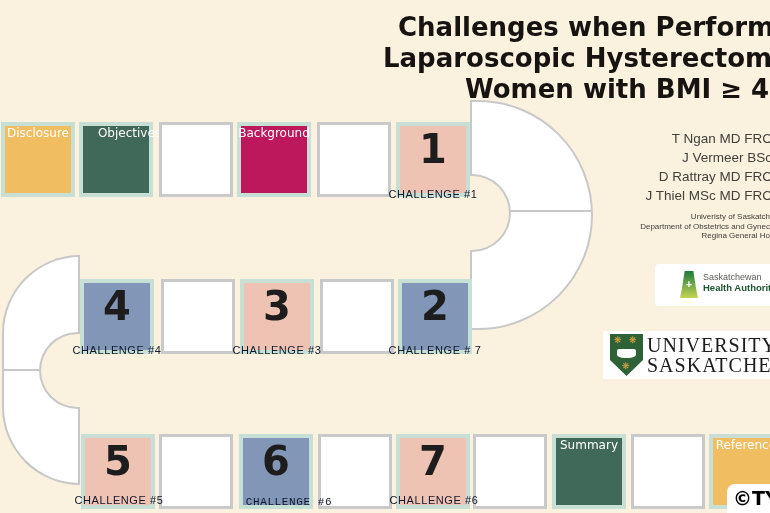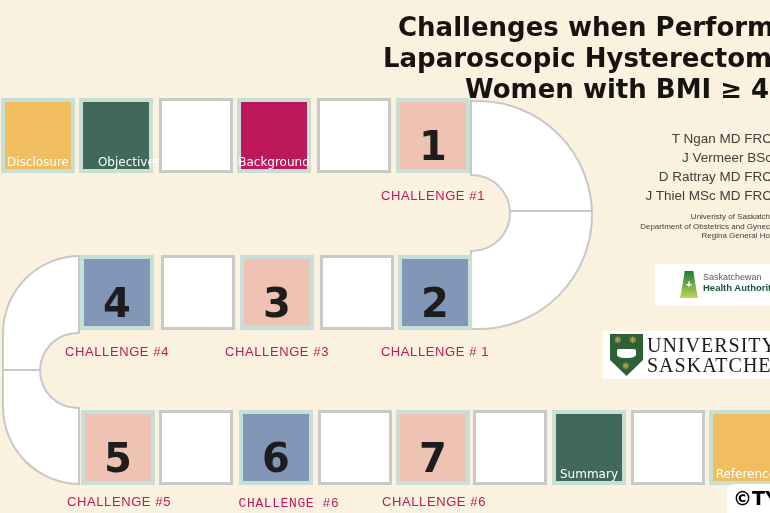--- a/index.html
+++ b/index.html
@@ -44,39 +44,39 @@
   }
   #curve-right-notch { left:470px; top:174px; width:41px; height:78px; border-left:none; border-radius:0 39px 39px 0; }
   #curve-left-notch  { left:39px;  top:332px; width:41px; height:77px; border-right:none; border-radius:39px 0 0 39px; }
   .curve-seam { position:absolute; height:2px; background:#C8C8C8; z-index:3; }
   #curve-right-seam { left:509px; top:210px; width:83px; }
   #curve-left-seam  { left:3px;   top:369px; width:38px; }
 
   
   .tile {
     position:absolute; width:74px; height:75px; box-sizing:border-box;
-    display:flex; align-items:flex-end; justify-content:center; z-index:4;
+    display:flex; align-items:flex-start; justify-content:center; z-index:4;margin-top:24px;
   }
   .tile-orange { background:#F0BE60; border:4px solid #C8DFD6; }
   .tile-green  { background:#40695A; border:4px solid #C8DFD6; }
   .tile-navy   { background:#be185d; border:4px solid #C8DFD6; }
   .tile-pink   { background:#EFC3B3; border:4px solid #C8DFD6; }
   .tile-blue   { background:#8296B7; border:4px solid #C8DFD6; }
   .tile-blank  { background:#FFFFFF; border:3px solid #C9C9C9; }
   .tile-text {
     color:#FFFFFF; font-family:"DejaVu Sans", sans-serif;
     font-size:12px; text-align:center;
   }
   .tile-number {
     color:#1D1D1D; font-family:"DejaVu Sans", sans-serif;
     font-weight:bold; font-size:40px;
   }
   .challenge-label {
     position:absolute; width:180px; text-align:center; z-index:4;
-    font-size:13px; letter-spacing:0.6px; color:#be185d; white-space:nowrap;
+    font-size:11px; letter-spacing:0.6px; color:#0f172a; white-space:nowrap;
   }
 
   
   #sha-logo {
     position:absolute; left:655px; top:264px; width:135px; height:42px;
     background:#FFFFFF; border-radius:4px; z-index:5;
   }
   #sha-shield {
     position:absolute; left:25px; top:7px; width:18px; height:27px;
     background:linear-gradient(#1E7A3C,#C3D552);
@@ -192,21 +192,21 @@
       <div class="tile tile-green" style="left: 552px; top: 410px;">
         <span class="tile-text">Summary</span>
       </div>
       <div class="tile tile-blank" style="left: 631px; top: 410px;"></div>
       <div class="tile tile-orange" style="left: 709px; top: 410px; width: 80px;">
         <span class="tile-text">References</span>
       </div>
       <div class="challenge-label" style="left: 343px; top: 188px;">CHALLENGE #1</div>
       <div class="challenge-label" style="left: 27px; top: 344px;">CHALLENGE #4</div>
       <div class="challenge-label" style="left: 187px; top: 344px;">CHALLENGE #3</div>
-      <div class="challenge-label" style="left: 345px; top: 344px;">CHALLENGE # 1</div>
+      <div class="challenge-label" style="left: 345px; top: 344px;">CHALLENGE # 7</div>
       <div class="challenge-label" style="left: 29px; top: 494px;">CHALLENGE #5</div>
       <div class="challenge-label" style="left: 199px; top: 496px; font-family: Liberation Mono, monospace;">CHALLENGE #6</div>
       <div class="challenge-label" style="left: 344px; top: 494px;">CHALLENGE #6</div>
     </div>
 
   <div id="sha-logo">
     <div id="sha-shield">
       <span>+</span>
     </div>
     <div id="sha-text">

